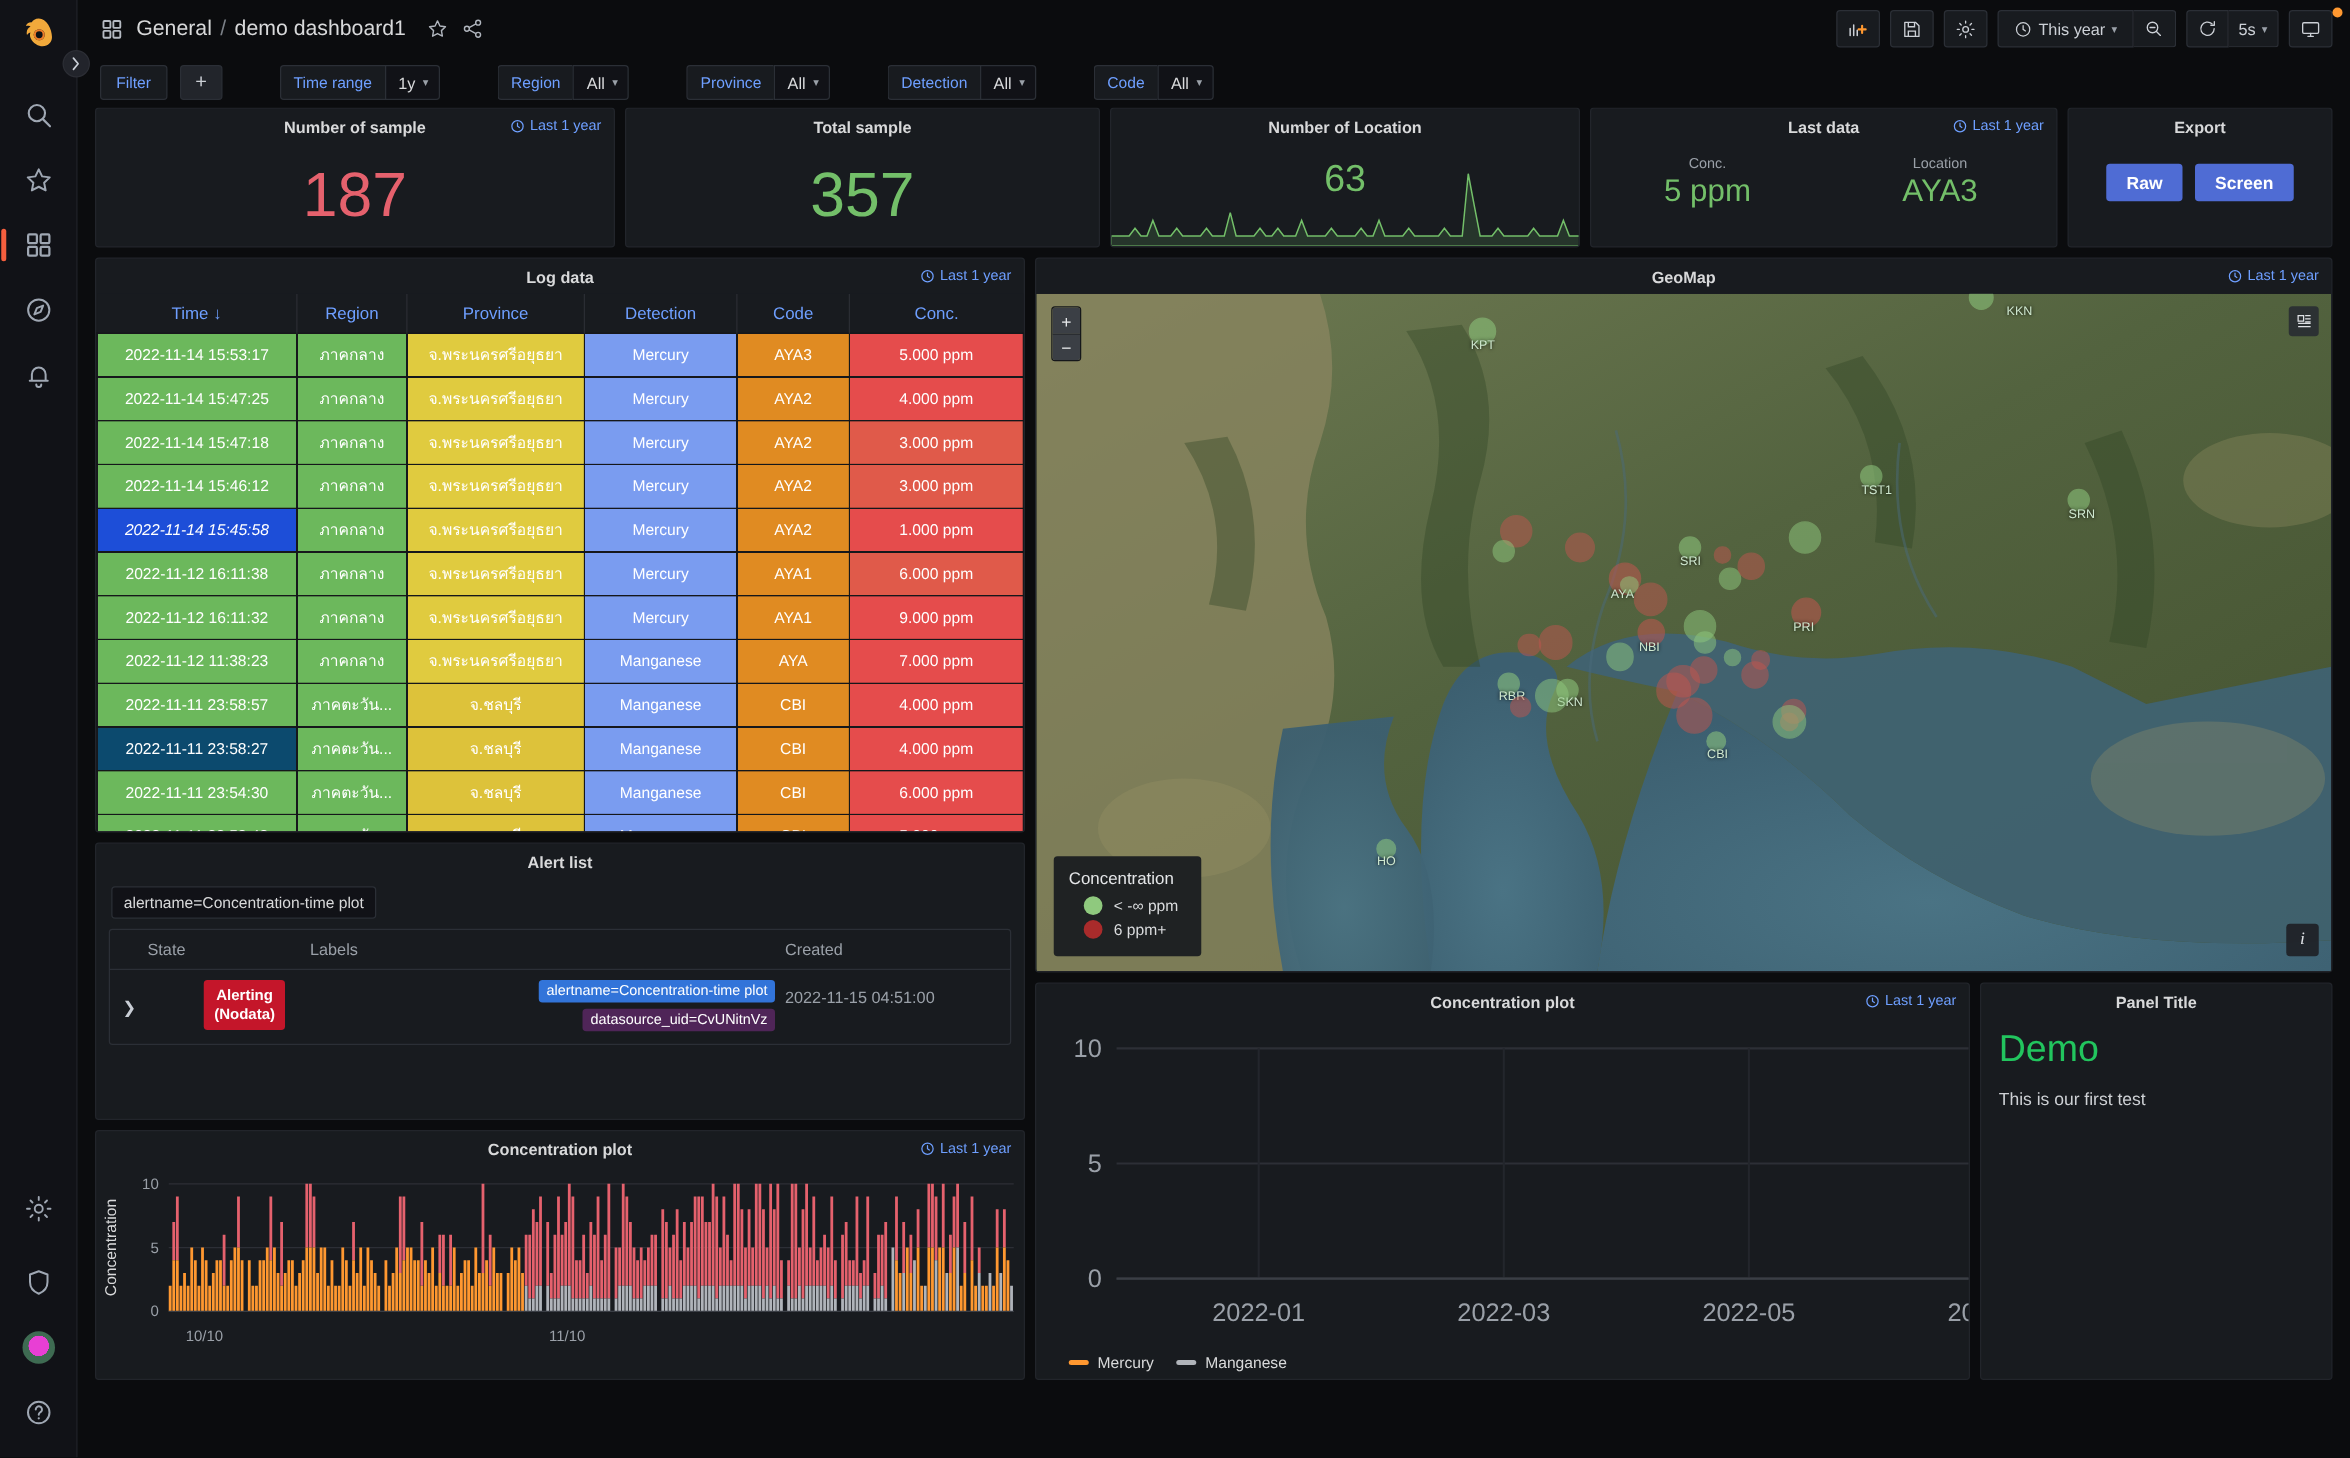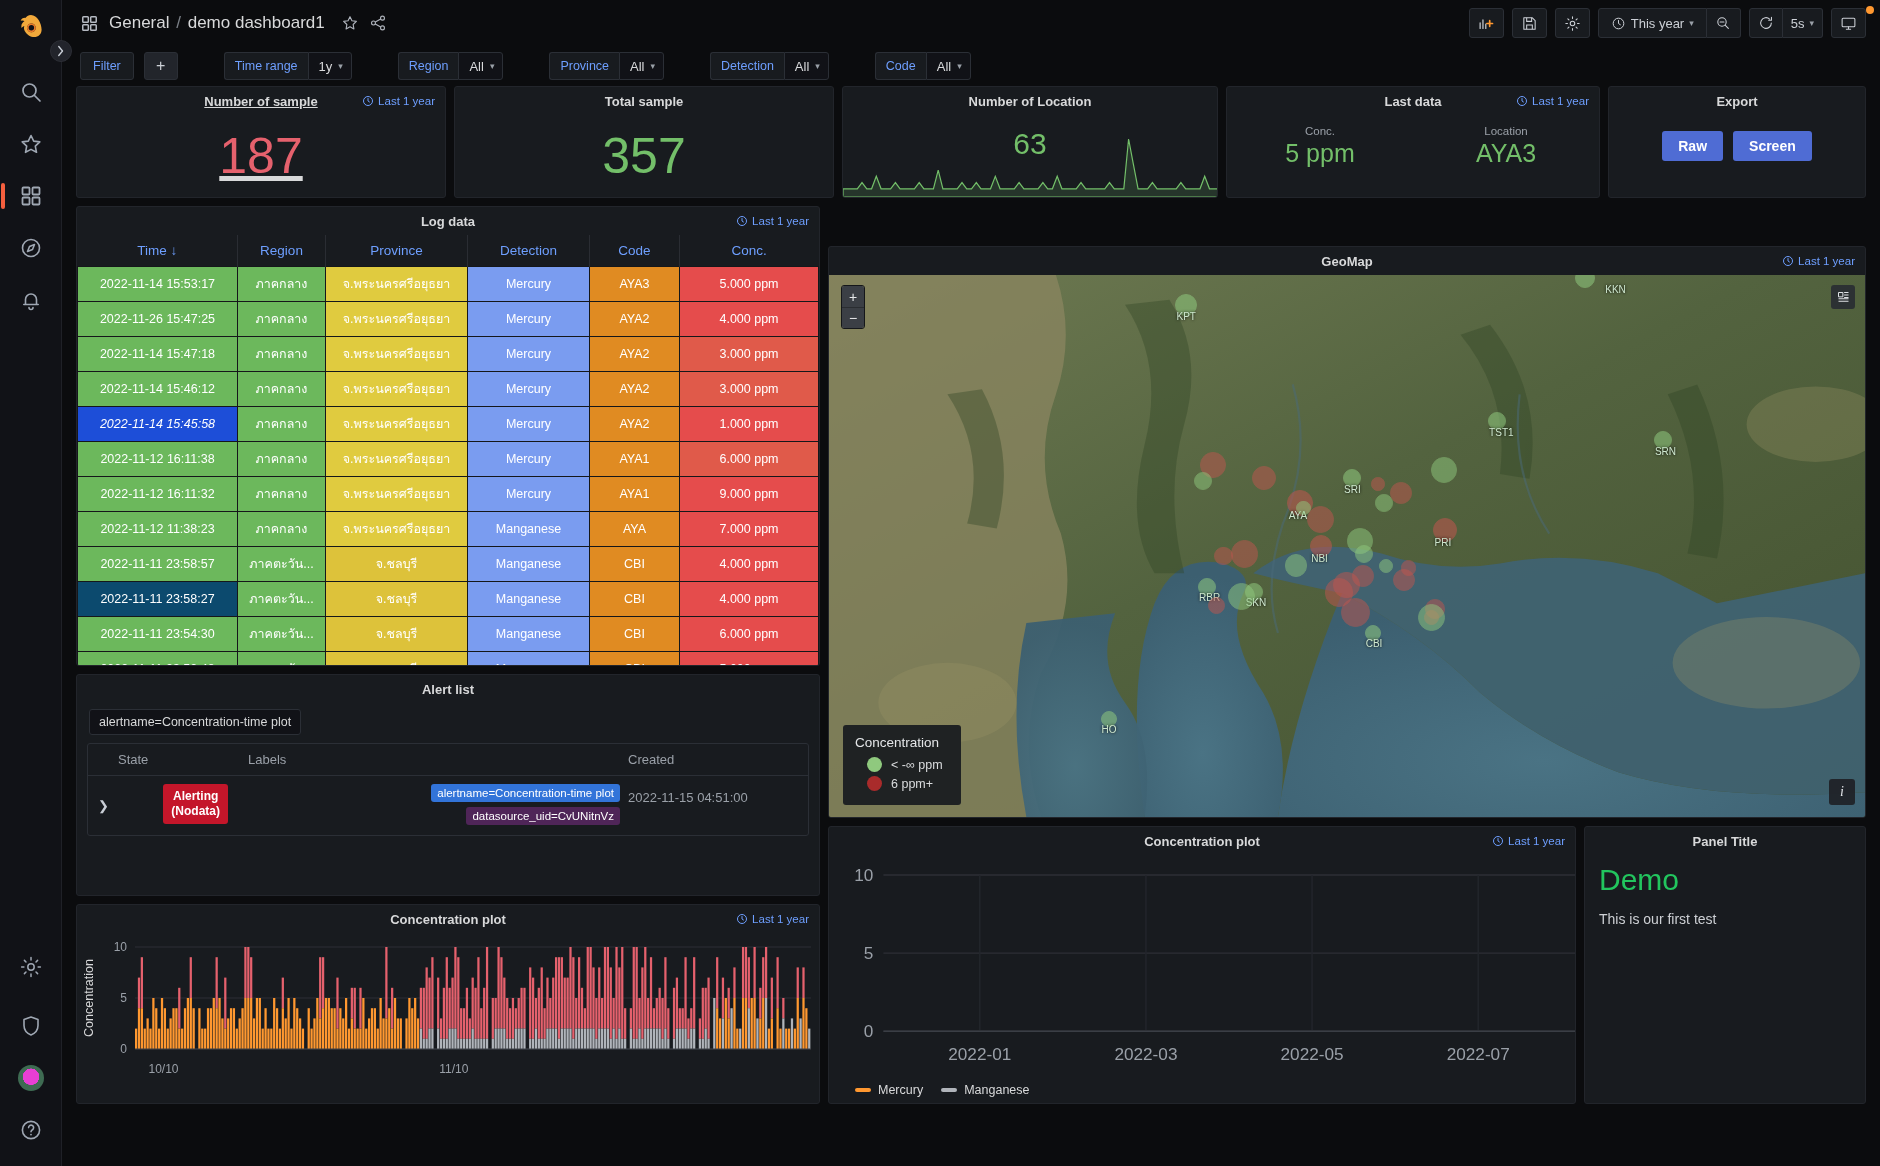--- a/index.html
+++ b/index.html
@@ -422,21 +422,21 @@
           <span>All</span>
           <span class="caret">▾</span>
         </div>
       </div>
     </div>
 
     <div class="dash">
 
       <div class="row" style="height:112px;">
 
-        <div class="panel" style="width:370px;text-decoration:underline;">
+        <div class="panel" style="width:416px;">
           <div class="p-header">
             <span>Number of sample</span>
             <span class="p-timeinfo">
               <svg viewBox="0 0 24 24" width="12" height="12" fill="none" stroke="currentColor" stroke-width="2">
                   <circle cx="12" cy="12" r="9"></circle>
                   <path d="M12 7v5l3 2" stroke-linecap="round"></path>
                 </svg>
               <span>Last 1 year</span>
             </span>
           </div>
@@ -538,21 +538,21 @@
                 <tbody id="log-tbody">
                     <tr>
                       <td style="background: rgb(108, 184, 92);">2022-11-14 15:53:17</td>
                       <td style="background: rgb(108, 184, 92);">ภาคกลาง</td>
                       <td style="background: rgb(224, 203, 63);">จ.พระนครศรีอยุธยา</td>
                       <td style="background: rgb(122, 156, 240);">Mercury</td>
                       <td style="background: rgb(224, 139, 34);">AYA3</td>
                       <td style="background: rgb(229, 76, 76);">5.000 ppm</td>
                     </tr>
                     <tr>
-                      <td style="background: rgb(108, 184, 92);">2022-11-26 15:47:25</td>
+                      <td style="background: rgb(108, 184, 92);">2022-11-14 15:47:25</td>
                       <td style="background: rgb(108, 184, 92);">ภาคกลาง</td>
                       <td style="background: rgb(224, 203, 63);">จ.พระนครศรีอยุธยา</td>
                       <td style="background: rgb(122, 156, 240);">Mercury</td>
                       <td style="background: rgb(224, 139, 34);">AYA2</td>
                       <td style="background: rgb(229, 76, 76);">4.000 ppm</td>
                     </tr>
                     <tr>
                       <td style="background: rgb(108, 184, 92);">2022-11-14 15:47:18</td>
                       <td style="background: rgb(108, 184, 92);">ภาคกลาง</td>
                       <td style="background: rgb(224, 203, 63);">จ.พระนครศรีอยุธยา</td>
@@ -1041,21 +1041,21 @@
                   <rect x="728.25" y="75.19999999999999" width="2.24" height="40.80" fill="#ff9830"></rect>
                   <rect x="731.12" y="95.6" width="2.24" height="20.40" fill="#b0b4ba"></rect>
                   <line x1="58" x2="734" y1="116" y2="116" stroke="#3a3e45" stroke-width="1"></line>
                   <text x="71.52" y="140" class="axis-lbl" text-anchor="start">10/10</text>
                   <text x="362.2" y="140" class="axis-lbl" text-anchor="start">11/10</text>
                 </svg>
             </div>
           </div>
         </div>
 
-        <div style="flex:1 1 auto; display:flex; flex-direction:column; gap:8px;margin-top:40px;">
+        <div style="flex:1 1 auto; display:flex; flex-direction:column; gap:8px;">
 
           <div class="panel" style="height:572px;">
             <div class="p-header">
               <span>GeoMap</span>
               <span class="p-timeinfo">
                 <svg viewBox="0 0 24 24" width="12" height="12" fill="none" stroke="currentColor" stroke-width="2">
                     <circle cx="12" cy="12" r="9"></circle>
                     <path d="M12 7v5l3 2" stroke-linecap="round"></path>
                   </svg>
                 <span>Last 1 year</span>

